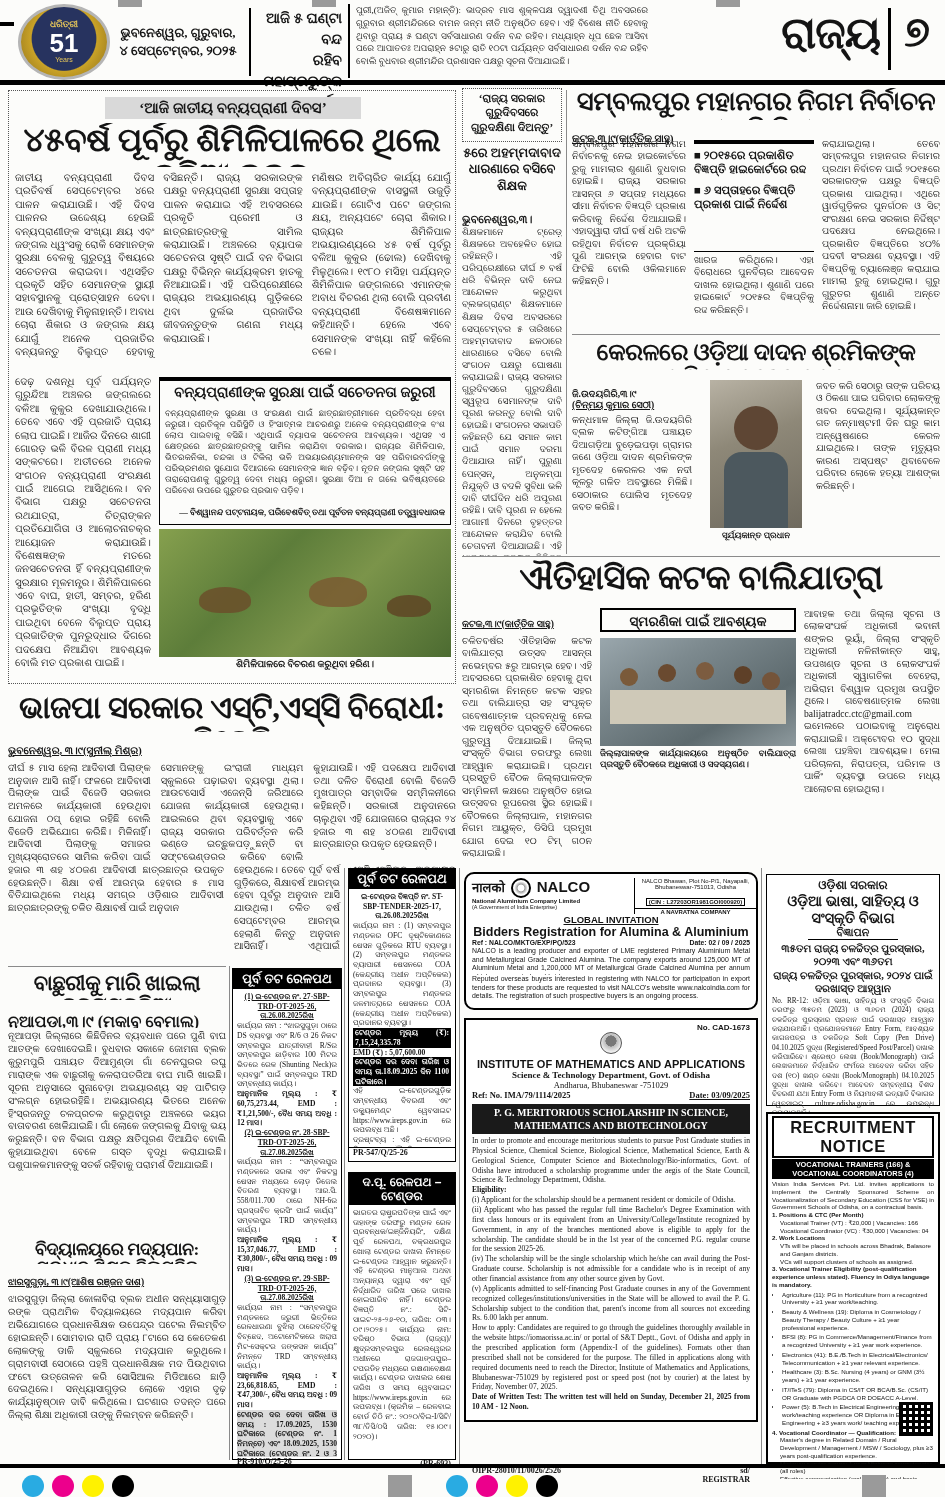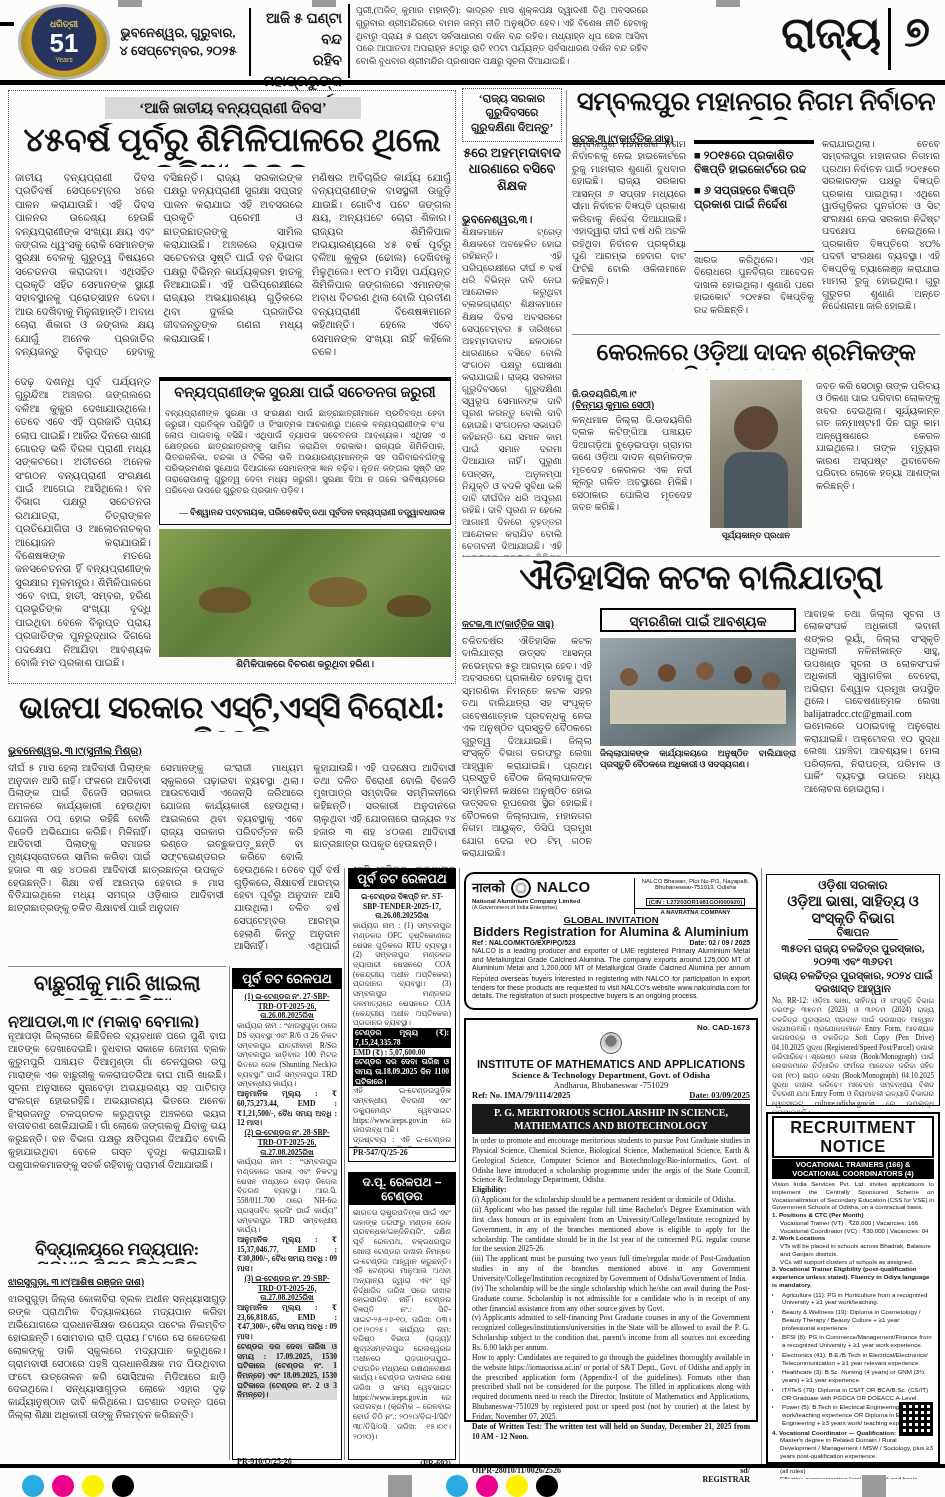--- a/index.html
+++ b/index.html
@@ -179,20 +179,21 @@
   <div class="abs tender-box" style="left:232px;top:968px;width:110px;height:492px;">
     <div class="tender-head" style="font-size:13px;padding:2px 0;">ପୂର୍ବ ତଟ ରେଳପଥ</div>
     <div class="tender-body clip" style="height:462px;">
       <div class="b ctr" style="text-decoration:underline;">(1) ଇ-ଟେଣ୍ଡର ନଂ. 27-SBP-TRD-OT-2025-26, ତା.26.08.2025ରିଖ</div>
       <div>କାର୍ଯ୍ୟର ନାମ : “ଝାରସୁଗୁଡ଼ା ଠାରେ DS ବ୍ୟବସ୍ଥା ଏବଂ R/6 ଓ 26 ନିକଟ ସମ୍ବଲପୁର ଯାତ୍ରୀବାହୀ R/Sର ସମ୍ବଲପୁର ଛାଡ଼ିବାର 100 ମିଟର ଭିତରେ ରେଳ (Shunting Neck)ର ବ୍ୟବସ୍ଥା” ପାଇଁ ସମ୍ବଲପୁର TRD ସମ୍ବନ୍ଧୀୟ କାର୍ଯ୍ୟ।</div>
       <div class="b">ଆନୁମାନିକ ମୂଲ୍ୟ : ₹ 60,75,273.44, EMD : ₹1,21,500/-, ବୈଧ ସମୟ ଅବଧି : 12 ମାସ।</div>
       <div class="b ctr" style="text-decoration:underline;">(2) ଇ-ଟେଣ୍ଡର ନଂ. 28-SBP-TRD-OT-2025-26, ତା.27.08.2025ରିଖ</div>
       <div>କାର୍ଯ୍ୟର ନାମ : “ସମ୍ବଲପୁର ମଣ୍ଡଳରେ ସରଳା ଏବଂ ନିକଟସ୍ଥ ଷେସନ ମଧ୍ୟରେ ଲୋଡ଼ ଡିଜେଲ ବିତରଣ ବ୍ୟବସ୍ଥା। ଆର.ସି. 558/011.700 ଠାରେ NH-6ର ପ୍ରସ୍ତାବିତ କ୍ରସିଂ ପାଇଁ କାର୍ଯ୍ୟ” ସମ୍ବଲପୁର TRD ସମ୍ବନ୍ଧୀୟ କାର୍ଯ୍ୟ।</div>
       <div class="b">ଆନୁମାନିକ ମୂଲ୍ୟ : ₹ 15,37,046.77, EMD : ₹30,800/-, ବୈଧ ସମୟ ଅବଧି : 09 ମାସ।</div>
       <div class="b ctr" style="text-decoration:underline;">(3) ଇ-ଟେଣ୍ଡର ନଂ. 29-SBP-TRD-OT-2025-26, ତା.27.08.2025ରିଖ</div>
+      <div>କାର୍ଯ୍ୟର ନାମ : “ସମ୍ବଲପୁର ମଣ୍ଡଳରେ ଜରୁରୀ ଭିତ୍ତିରେ ରେଳଧାରଣା ବୁଝିଲା ଠାରେବର୍ତ୍ତିକୁ ବିଚ୍ଛେଦ, ଅଟୋମେଟିକରେ ଖରାପ ମିଟ-ସେକ୍ଟର ଜଙ୍କସନ କାର୍ଯ୍ୟ” ନିମନ୍ତେ TRD ସମ୍ବନ୍ଧୀୟ କାର୍ଯ୍ୟ।</div>
       <div class="b">ଆନୁମାନିକ ମୂଲ୍ୟ : ₹ 23,66,818.65, EMD : ₹47,300/-, ବୈଧ ସମୟ ଅବଧି : 09 ମାସ।</div>
       <div class="b" style="background:#dcdcdc;">ଟେଣ୍ଡର ଦର ଦେବା ତାରିଖ ଓ ସମୟ : 17.09.2025, 1530 ଘଟିକାରେ (ଟେଣ୍ଡର ନଂ. 1 ନିମନ୍ତେ) ଏବଂ 18.09.2025, 1530 ଘଟିକାରେ (ଟେଣ୍ଡର ନଂ. 2 ଓ 3 ନିମନ୍ତେ)।</div>
 
     </div>
     <div class="b" style="font-size:8px;padding:0 4px;">PR-910/Q/25-26</div>
   </div>
 
   <div class="abs grayline" style="left:344px;top:868px;width:1px;height:592px;"></div>
   <div class="abs tender-box" style="left:348px;top:868px;width:108px;height:294px;">
     <div class="tender-head" style="font-size:13px;padding:2px 0;">ପୂର୍ବ ତଟ ରେଳପଥ</div>
@@ -257,21 +258,20 @@
     </div>
     <div class="ctr b" style="clear:both;background:#1a1a1a;color:#fff;font-size:10px;line-height:1.3;padding:2px 0;margin:2px 0;">
       <div>P. G. MERITORIOUS SCHOLARSHIP IN SCIENCE,</div>
       <div>MATHEMATICS AND BIOTECHNOLOGY</div>
     </div>
     <div class="jt clip" style="font-size:7.6px;line-height:1.3;height:330px;">
       <div>In order to promote and encourage meritorious students to pursue Post Graduate studies in Physical Science, Chemical Science, Biological Science, Mathematical Science, Earth &amp; Geological Science, Computer Science and Biotechnology/Bio-informatics, Govt. of Odisha have introduced a scholarship programme under the aegis of the State Council, Science &amp; Technology Department, Odisha.</div>
       <div class="b">Eligibility:</div>
       <div>(i) Applicant for the scholarship should be a permanent resident or domicile of Odisha.</div>
       <div>(ii) Applicant who has passed the regular full time Bachelor's Degree Examination with first class honours or its equivalent from an University/College/Institute recognized by Government, in any of the branches mentioned above is eligible to apply for the scholarship. The candidate should be in the 1st year of the concerned P.G. regular course for the session 2025-26.</div>
-      <div>(iii) The applicant must be pursuing two years full time/regular mode of Post-Graduation studies in any of the branches mentioned above in any Government University/College/Institution recognized by Government of Odisha/Government of India.</div>
       <div>(iv) The scholarship will be the single scholarship which he/she can avail during the Post-Graduate course. Scholarship is not admissible for a candidate who is in receipt of any other financial assistance from any other source given by Govt.</div>
       <div>(v) Applicants admitted to self-financing Post Graduate courses in any of the Government recognized colleges/institutions/universities in the State will be allowed to avail the P. G. Scholarship subject to the condition that, parent's income from all sources not exceeding Rs. 6.00 lakh per annum.</div>
       <div>How to apply: Candidates are required to go through the guidelines thoroughly available in the website https://iomaorissa.ac.in/ or portal of S&amp;T Deptt., Govt. of Odisha and apply in the prescribed application form (Appendix-I of the guidelines). Formats other than prescribed shall not be considered for the purpose. The filled in applications along with required documents need to reach the Director, Institute of Mathematics and Applications, Bhubaneswar-751029 by registered post or speed post (not by courier) at the latest by Friday, November 07, 2025.</div>
       <div class="b">Date of Written Test: The written test will held on Sunday, December 21, 2025 from 10 AM - 12 Noon.</div>
     </div>
     <div class="clip" style="height:20px;">
       <span class="b" style="font-size:8px;float:left;">OIPR-28010/11/0026/2526</span>
       <span style="float:right;text-align:right;font-size:8px;" class="b">
         <span>sd/</span><br>
         <span>REGISTRAR</span>

